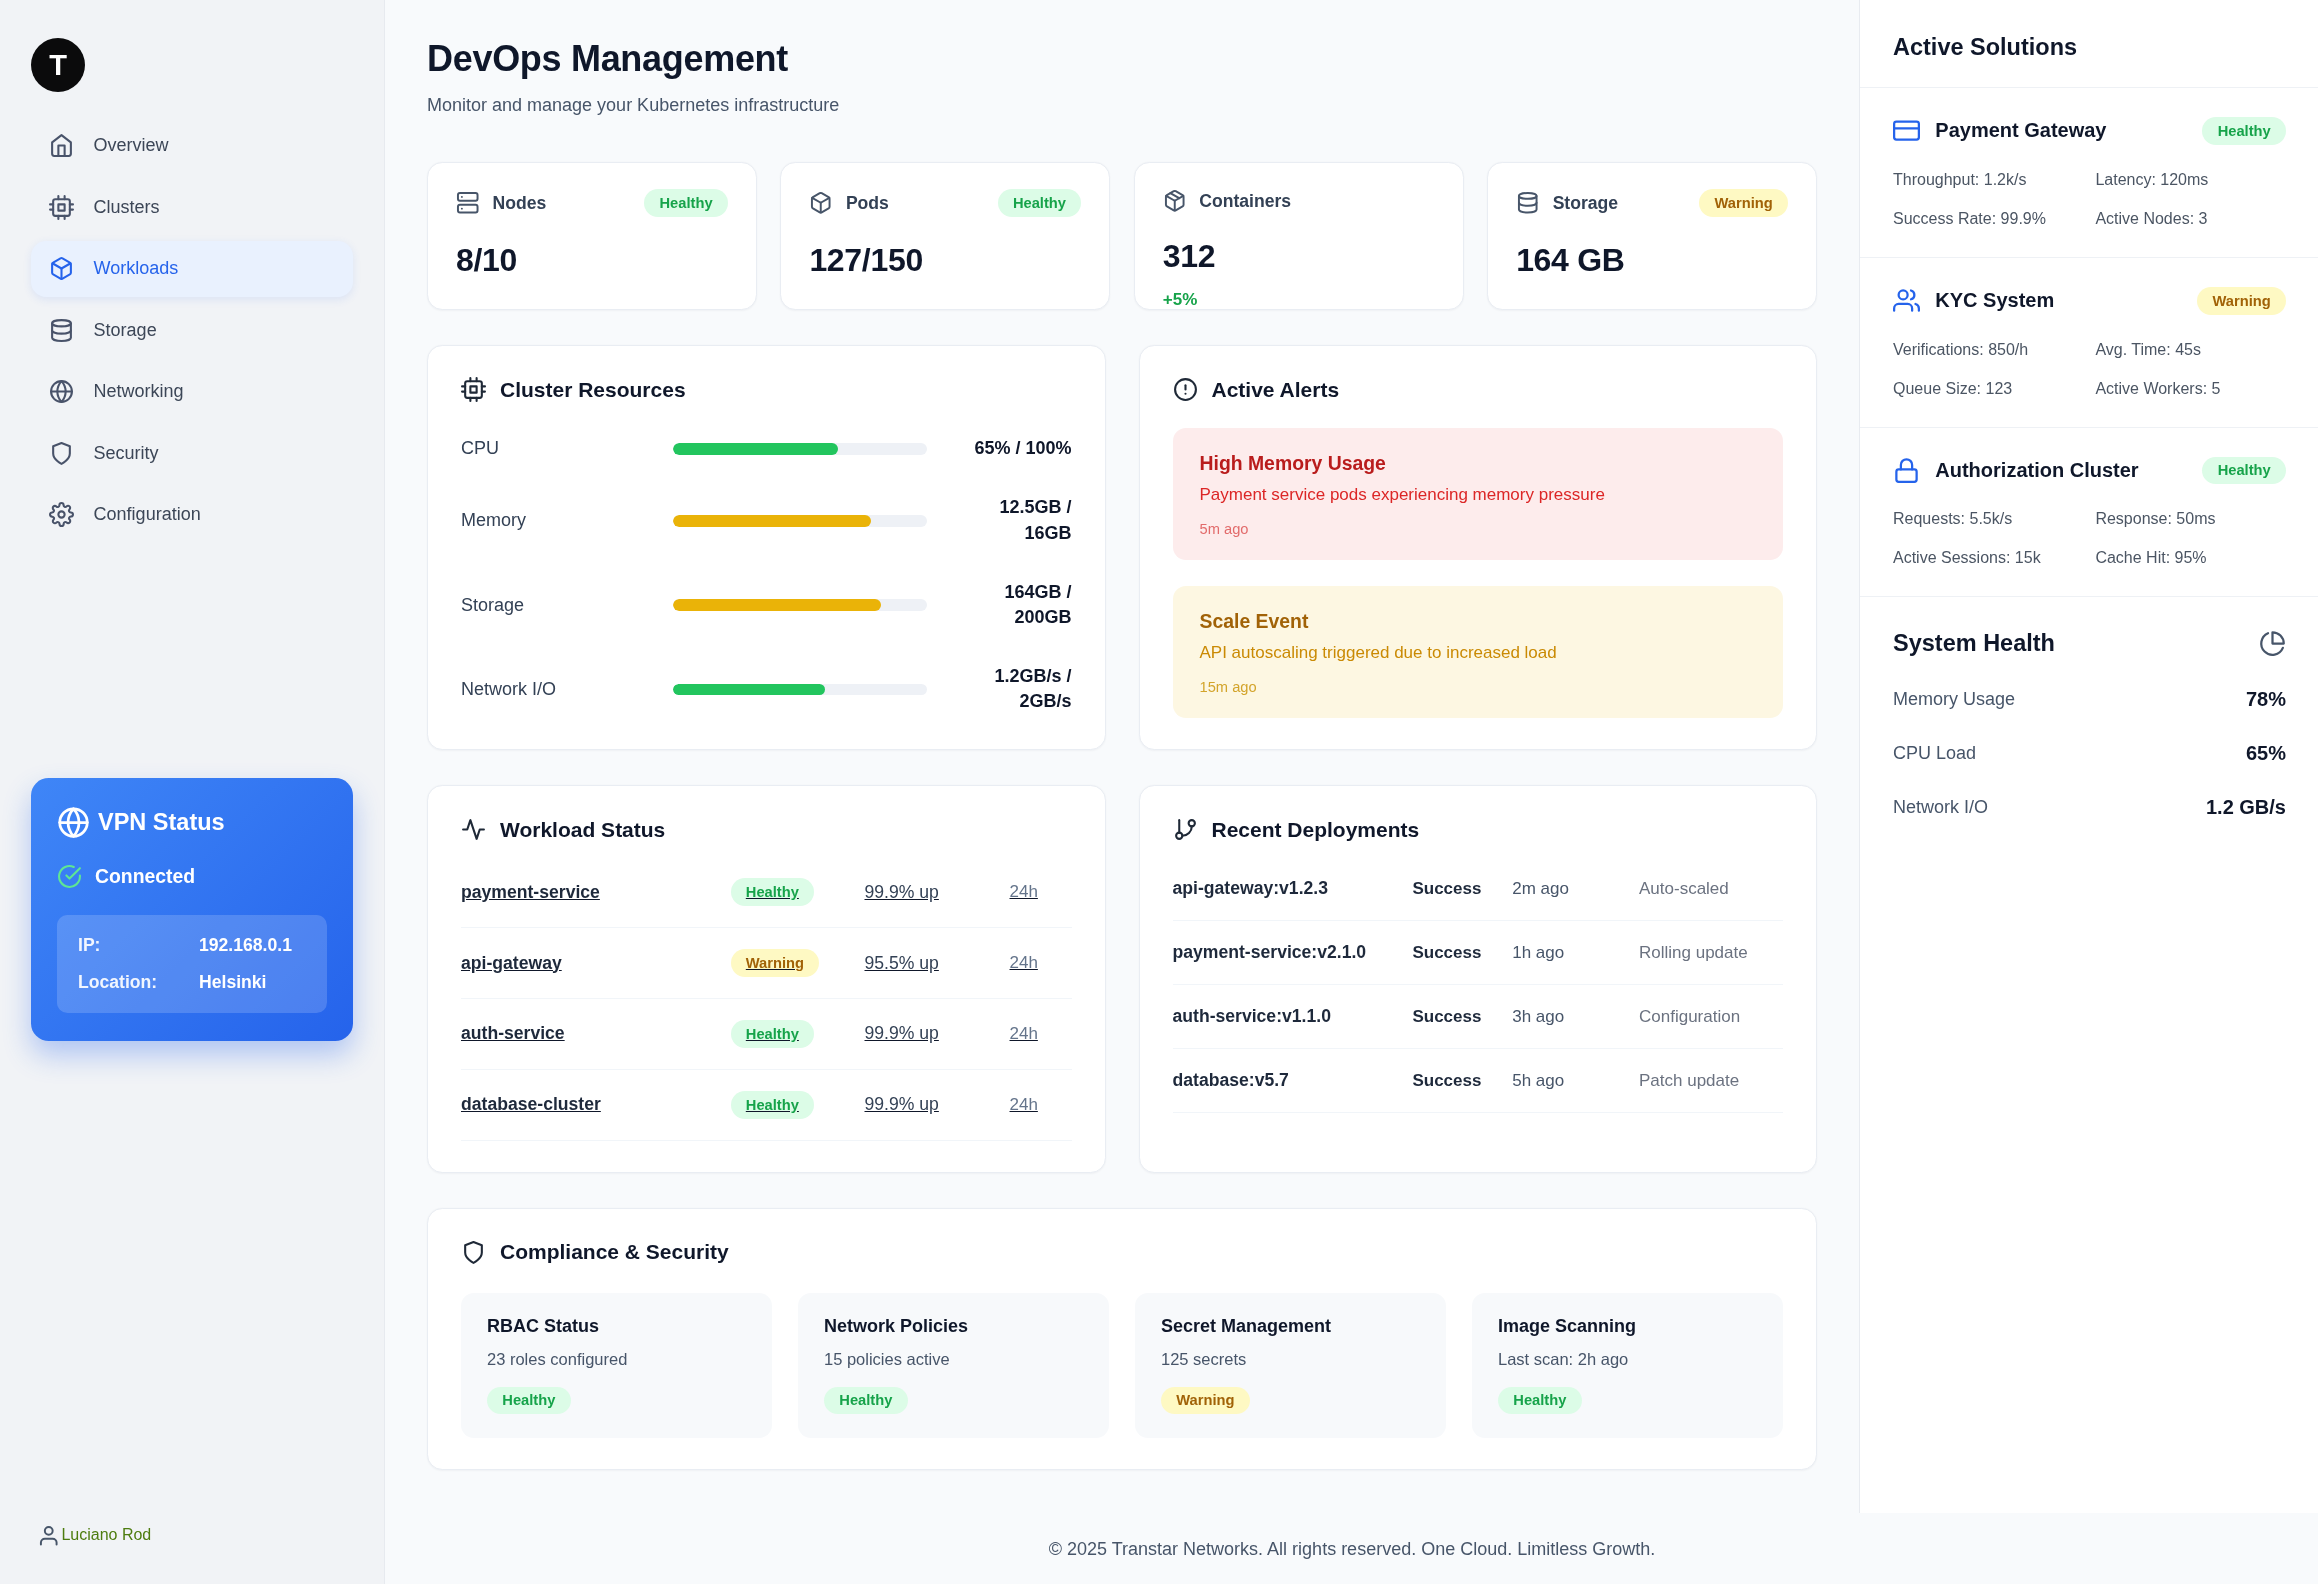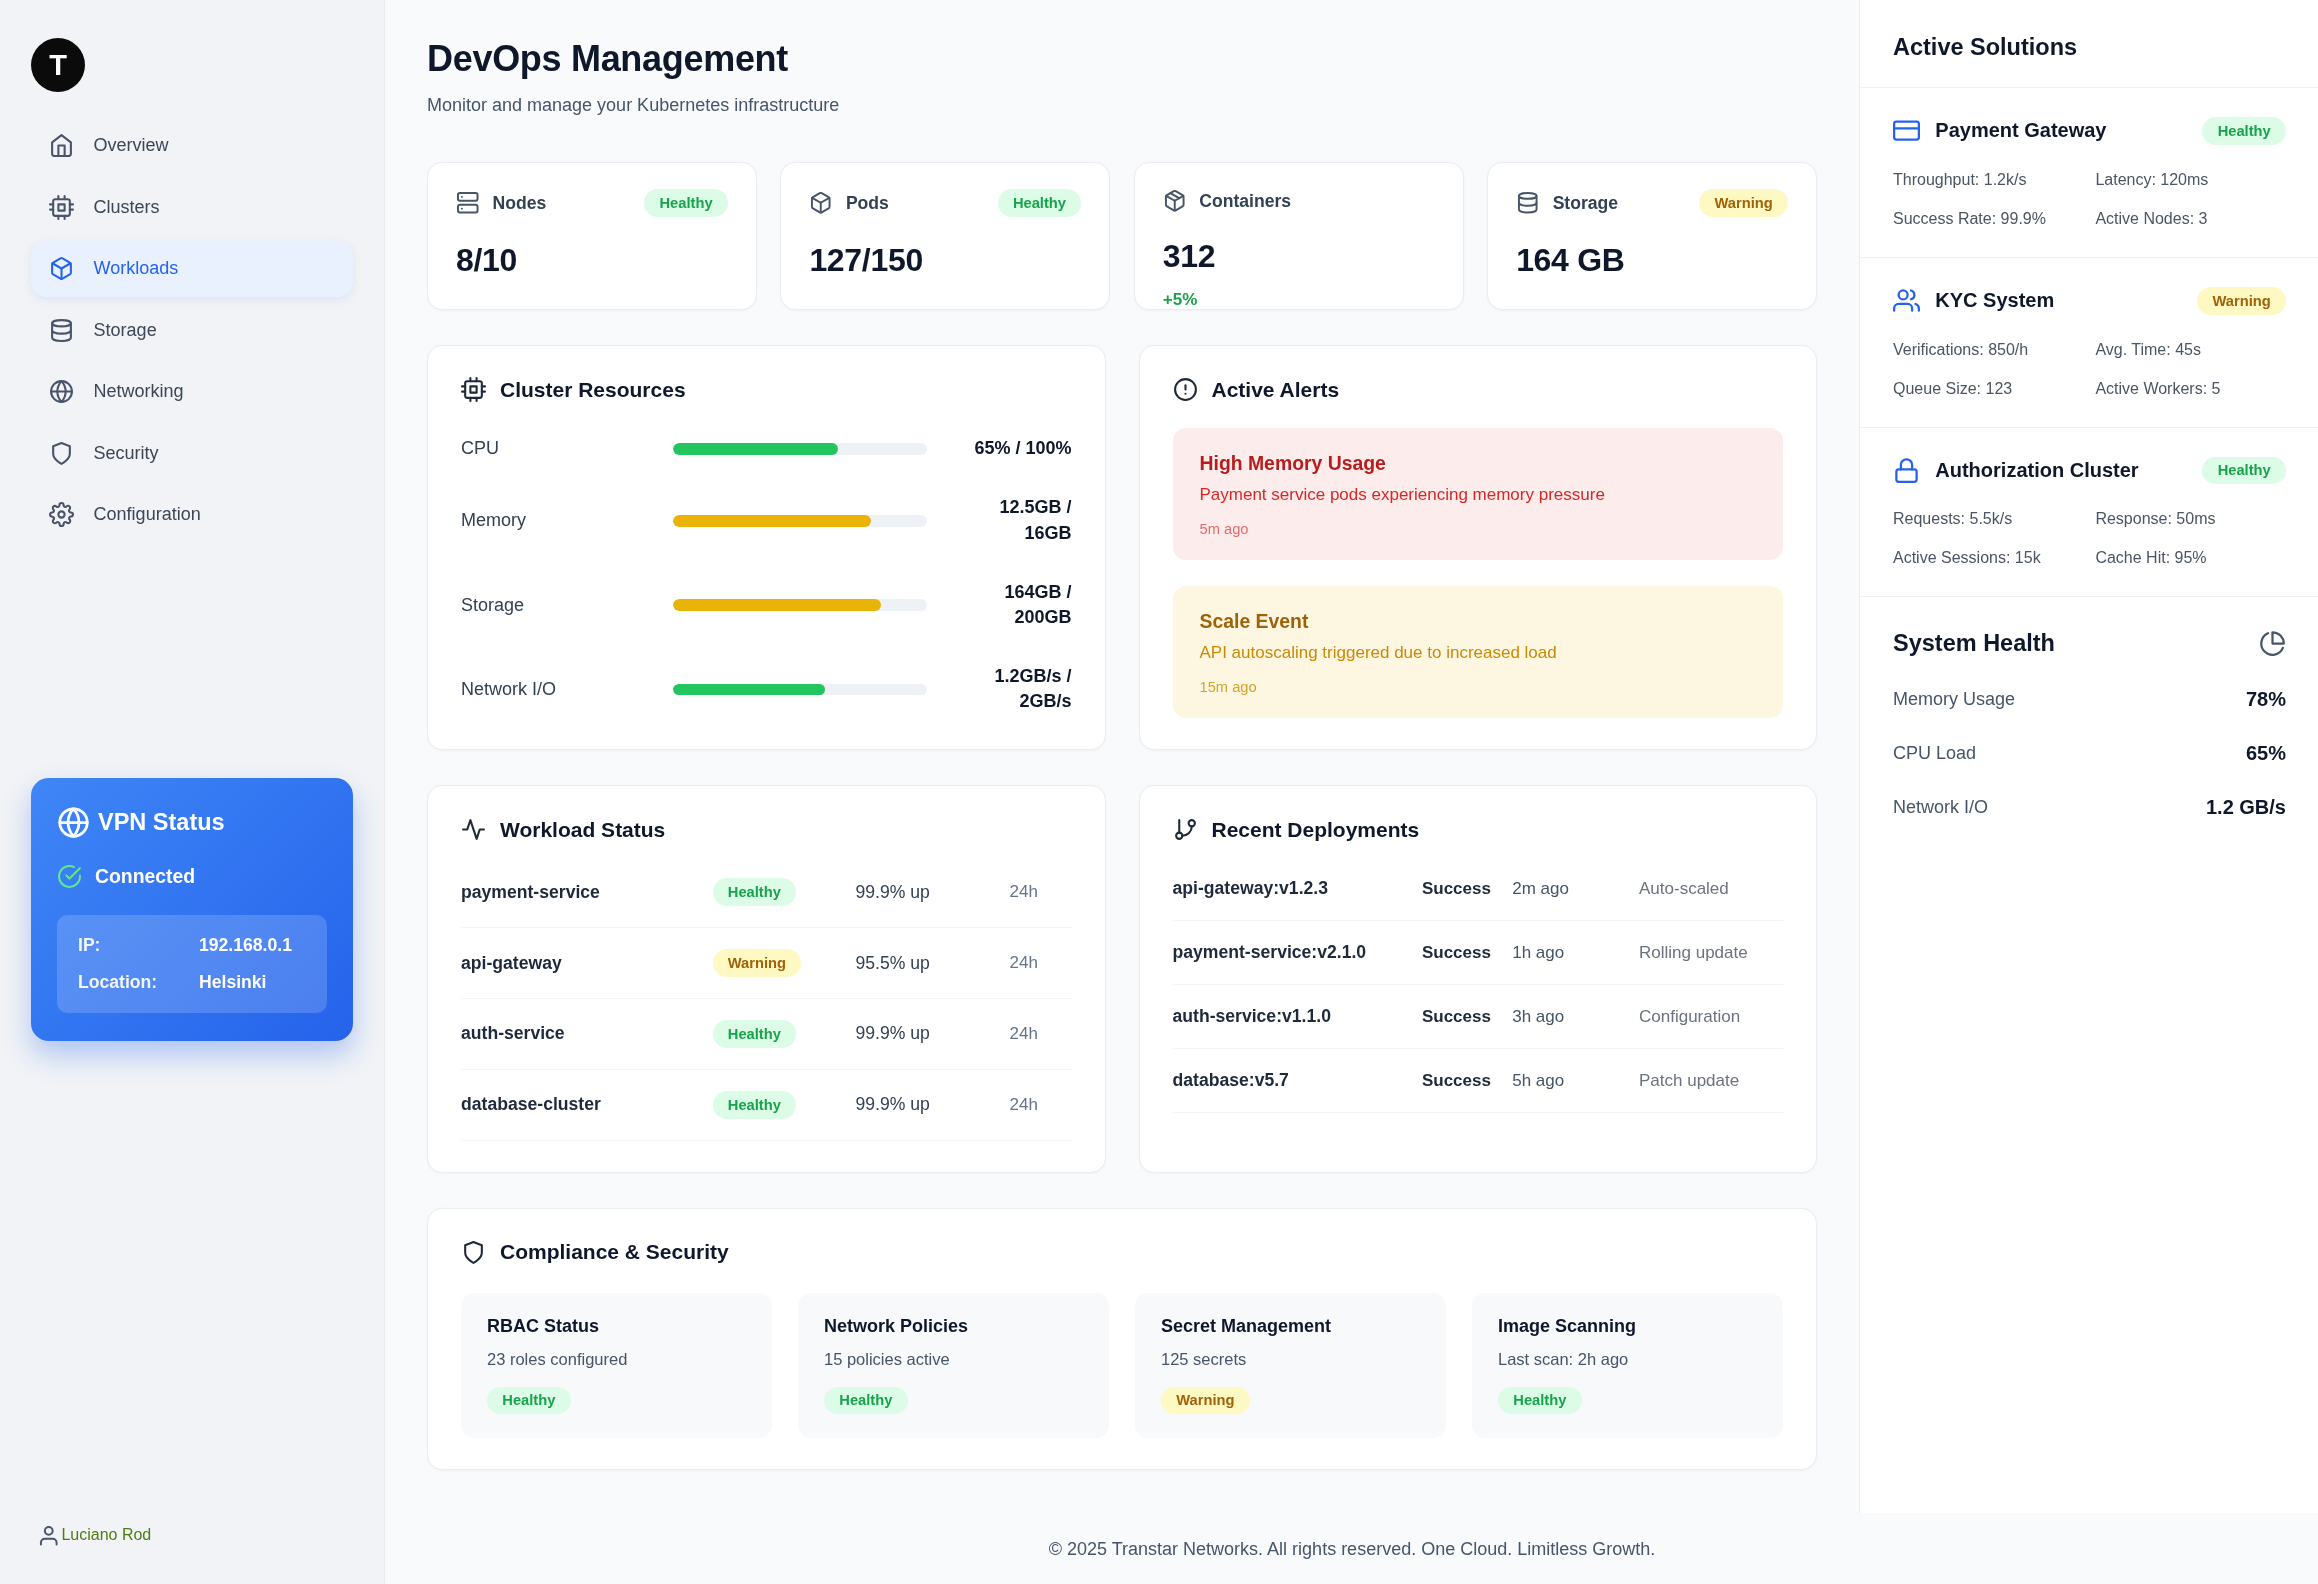--- a/index.html
+++ b/index.html
@@ -73,31 +73,31 @@
   .a-crit .a-title{color:#b91c1c;}
   .a-warn .a-title{color:#a16207;}
   .a-desc{margin-top:10.6px;font-size:17px;}
   .a-crit .a-desc{color:#dc2626;}
   .a-warn .a-desc{color:#ca8a04;}
   .a-time{margin-top:15.3px;font-size:14.7px;}
   .a-crit .a-time{color:#e26b6b;}
   .a-warn .a-time{color:#d3a42b;}
 
   .wrows{margin-top:15.3px;}
-  .wrow{display:grid;grid-template-columns:1fr 115px 126px 62px;align-items:center;gap:28px;
-        padding:21px 0;border-bottom:0.6px solid #f1f5f9;}
+  .wrow{display:grid;grid-template-columns:1fr 115px 126px 62px;align-items:center;gap:19px;
+        padding:21px 0;border-bottom:0.6px solid #f1f5f9;text-decoration:underline;}
   .wname{font-size:17.6px;font-weight:600;color:#1e293b;}
   .wup{font-size:17.6px;color:#334155;}
   .wwin{font-size:17px;color:#64748b;}
   .wrow .badge{justify-self:start;}
 
   .drow{display:grid;grid-template-columns:1fr 88px 115px 144px;align-items:center;gap:11.8px;
         padding:21px 0;border-bottom:0.6px solid #f1f5f9;}
   .dname{font-size:17.6px;font-weight:600;color:#1e293b;}
-  .dstatus{font-size:17px;font-weight:600;color:#1e293b;text-align:center;}
+  .dstatus{font-size:17px;font-weight:600;color:#1e293b;}
   .dtime{font-size:17px;color:#475569;}
   .dtype{font-size:17px;color:#6b7280;}
 
   .comp{margin-top:35px;}
   .comp-grid{display:grid;grid-template-columns:repeat(4,1fr);gap:26px;margin-top:28px;}
   .comp-card{background:#f7f9fb;border-radius:13px;padding:23.5px 26px;}
   .comp-title{font-size:18px;font-weight:600;color:#0f172a;}
   .comp-sub{margin-top:13px;font-size:16.5px;color:#475569;}
   .comp-card .badge{display:inline-block;margin-top:17.6px;}
 

